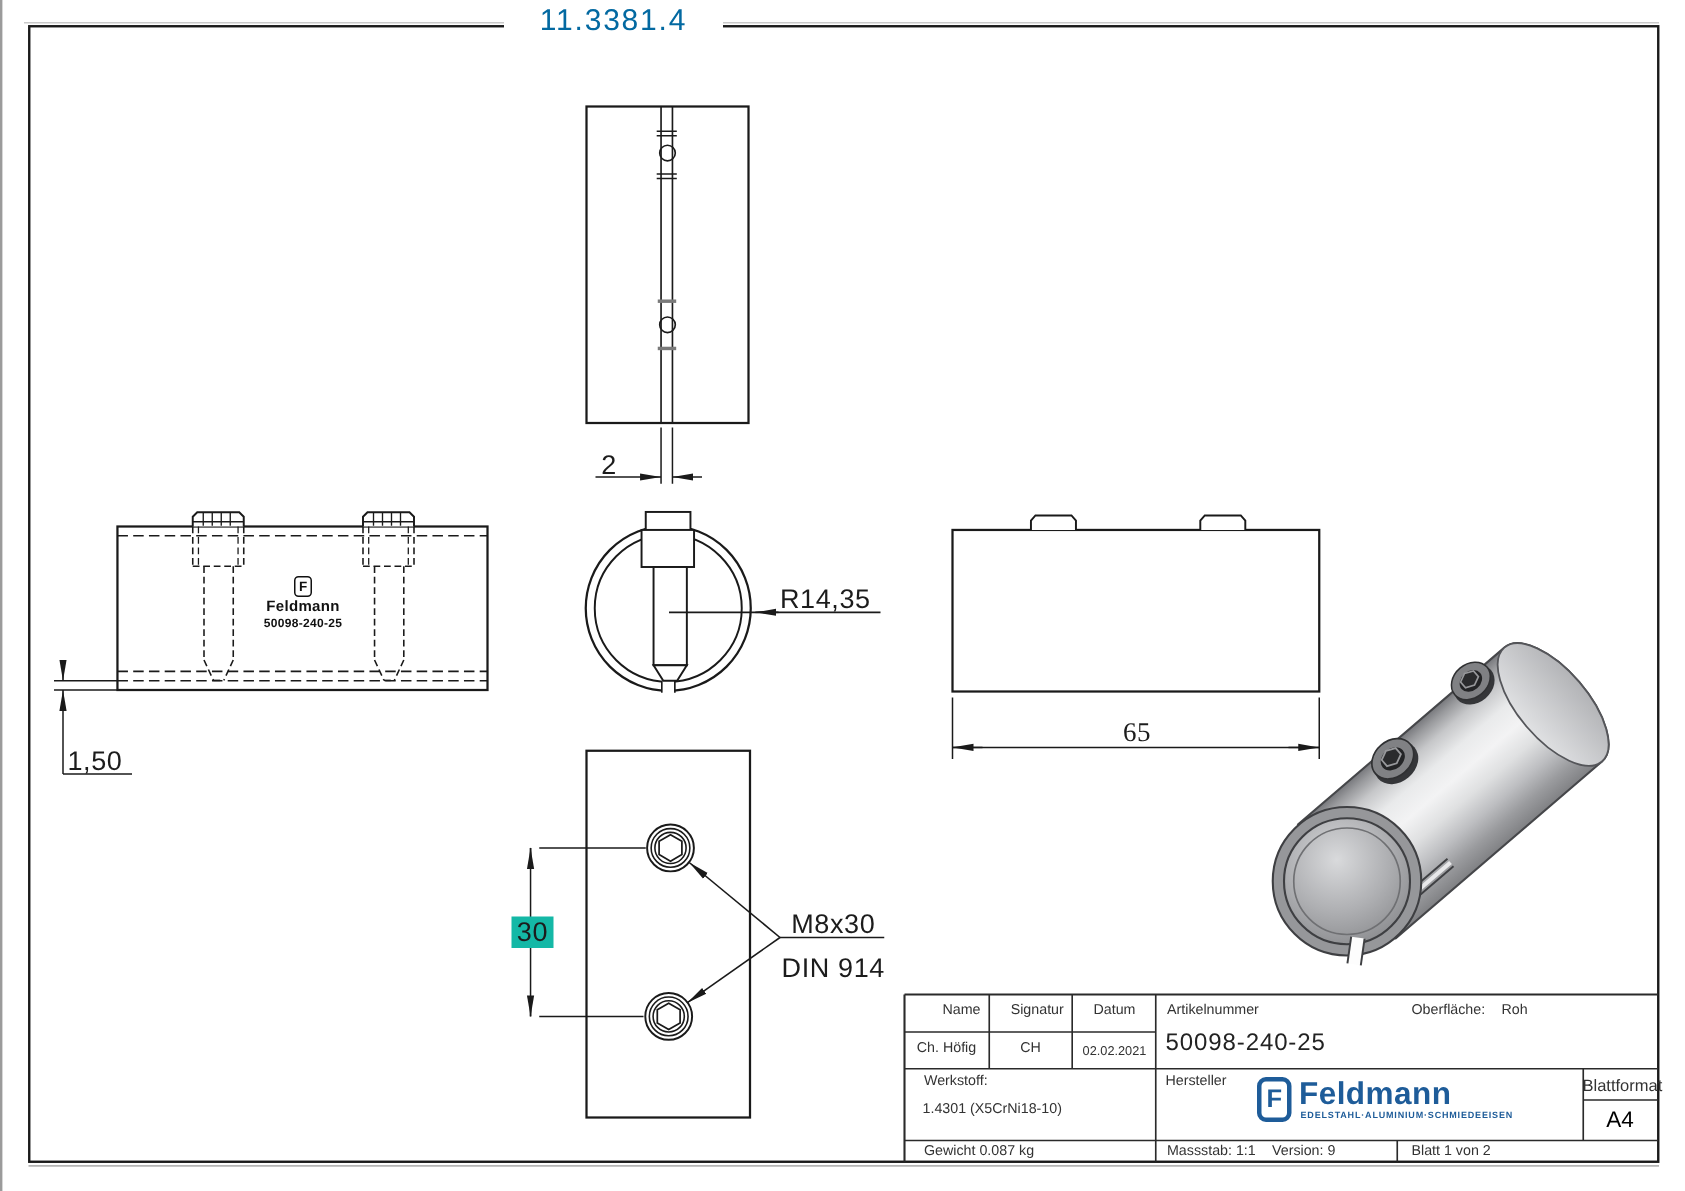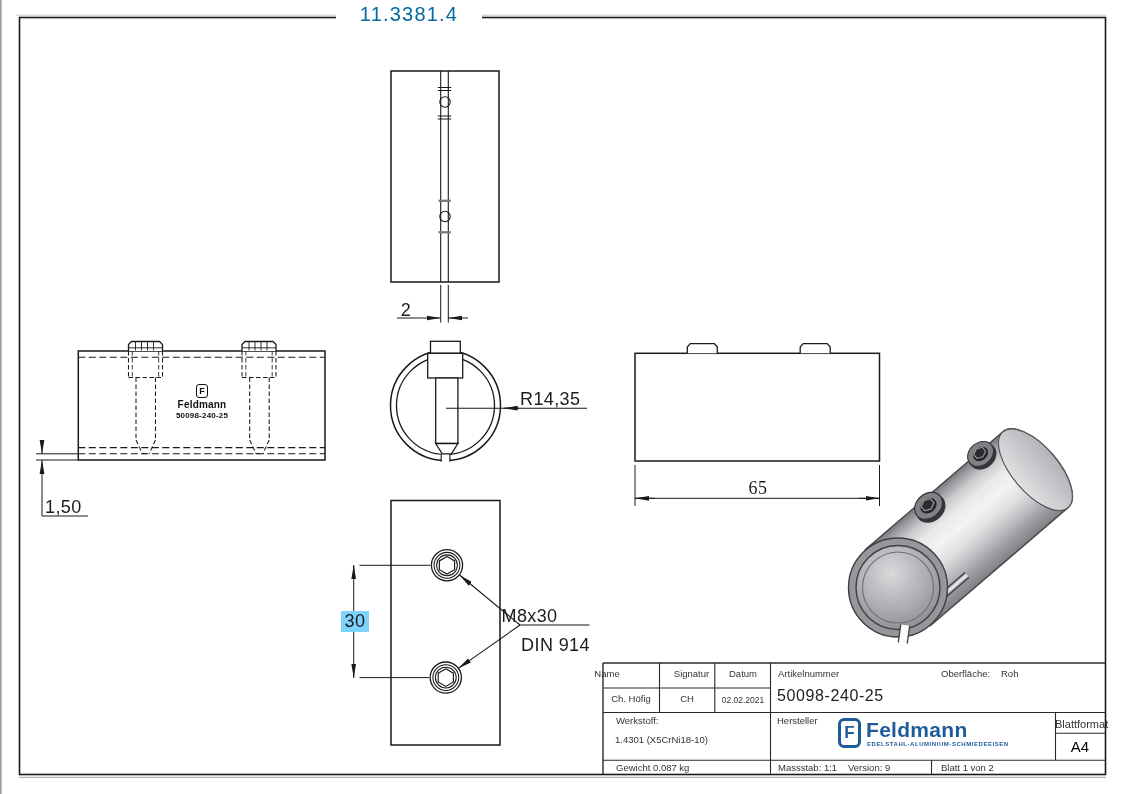--- a/index.html
+++ b/index.html
@@ -7,21 +7,21 @@
          font-family:"Liberation Sans",sans-serif;}
   #linework{position:absolute;left:0;top:0;}
   .abs{position:absolute;white-space:nowrap;}
   .dim{font-size:18px;color:#1c1c1c;letter-spacing:.4px;}
   .dim.center{text-align:center;}
   .sheet-title{font-size:20px;color:#0369a1;letter-spacing:1.2px;background:#fff;padding:0 6px;text-align:center;}
   .tb{font-size:9.5px;color:#333;}
   .tb-big{font-size:16px;color:#222;letter-spacing:.6px;}
   .tb-a4{font-size:15px;color:#000000;text-align:center;}
   .tb-center{text-align:center;}
-  .mask{background:#7dd3fc;padding:0 2px;}
+  .mask{background:#14b8a6;padding:0 2px;}
   .logo-mark{display:flex;align-items:center;justify-content:center;
              border:3px solid #1e5c99;border-radius:6px;color:#1e5c99;
              font-weight:bold;font-size:17px;width:17px;height:24px;}
   .wordmark{font-size:21px;font-weight:600;color:#1e5c99;letter-spacing:.3px;}
   .tagline{font-size:6px;font-weight:bold;color:#1e5c99;letter-spacing:.55px;}
   .pm-mark{display:flex;align-items:center;justify-content:center;
            border:1.6px solid #111;border-radius:3px;color:#111;
            font-weight:bold;font-size:9px;width:10px;height:12px;}
   .pm-name{font-size:10px;font-weight:bold;color:#111;letter-spacing:.2px;}
   .pm-num{font-size:8px;font-weight:bold;color:#111;letter-spacing:.2px;}
@@ -253,27 +253,27 @@
 </svg>
 
 <div class="abs sheet-title" style="left:336px;top:3px;width:134px;">11.3381.4</div>
 
 <div class="abs dim center" style="left:396px;top:300px;width:20px;">2</div>
 <div class="abs dim" style="left:520px;top:389px;">R14,35</div>
 <div class="abs dim center" style="left:745px;top:478px;width:26px;font-family:Liberation Serif, serif;">65</div>
 <div class="abs dim" style="left:45px;top:497px;">1,50</div>
 <div class="abs dim center mask" style="left:341px;top:611px;width:24px;">30</div>
 <div class="abs dim center" style="left:521px;top:590px;width:69px;margin-top:45px;">DIN 914</div>
-<div class="abs dim center" style="left:495px;top:605.5px;width:69px;">M8x30</div>
+<div class="abs dim center" style="left:521px;top:605.5px;width:69px;">M8x30</div>
 
 <div class="abs pm-mark" style="left:196px;top:384px;">F</div>
 <div class="abs pm-name tb-center" style="left:172px;top:399px;width:60px;">Feldmann</div>
 <div class="abs pm-num tb-center" style="left:172px;top:411px;width:60px;">50098-240-25</div>
 
-<div class="abs tb tb-center" style="left:579px;top:668px;width:56px;">Name</div>
+<div class="abs tb tb-center" style="left:613px;top:668px;width:56px;">Name</div>
 <div class="abs tb tb-center" style="left:659px;top:668px;width:65px;">Signatur</div>
 <div class="abs tb tb-center" style="left:715px;top:668px;width:56px;">Datum</div>
 <div class="abs tb tb-center" style="left:603px;top:693px;width:56px;">Ch. Höfig</div>
 <div class="abs tb tb-center" style="left:659px;top:693px;width:56px;">CH</div>
 <div class="abs tb tb-center" style="left:715px;top:695px;width:56px;font-size:8.5px;">02.02.2021</div>
 
 <div class="abs tb" style="left:778px;top:668px;">Artikelnummer</div>
 <div class="abs tb" style="left:941px;top:668px;">Oberfläche:</div>
 <div class="abs tb" style="left:1001px;top:668px;">Roh</div>
 <div class="abs tb-big" style="left:777px;top:687px;">50098-240-25</div>

